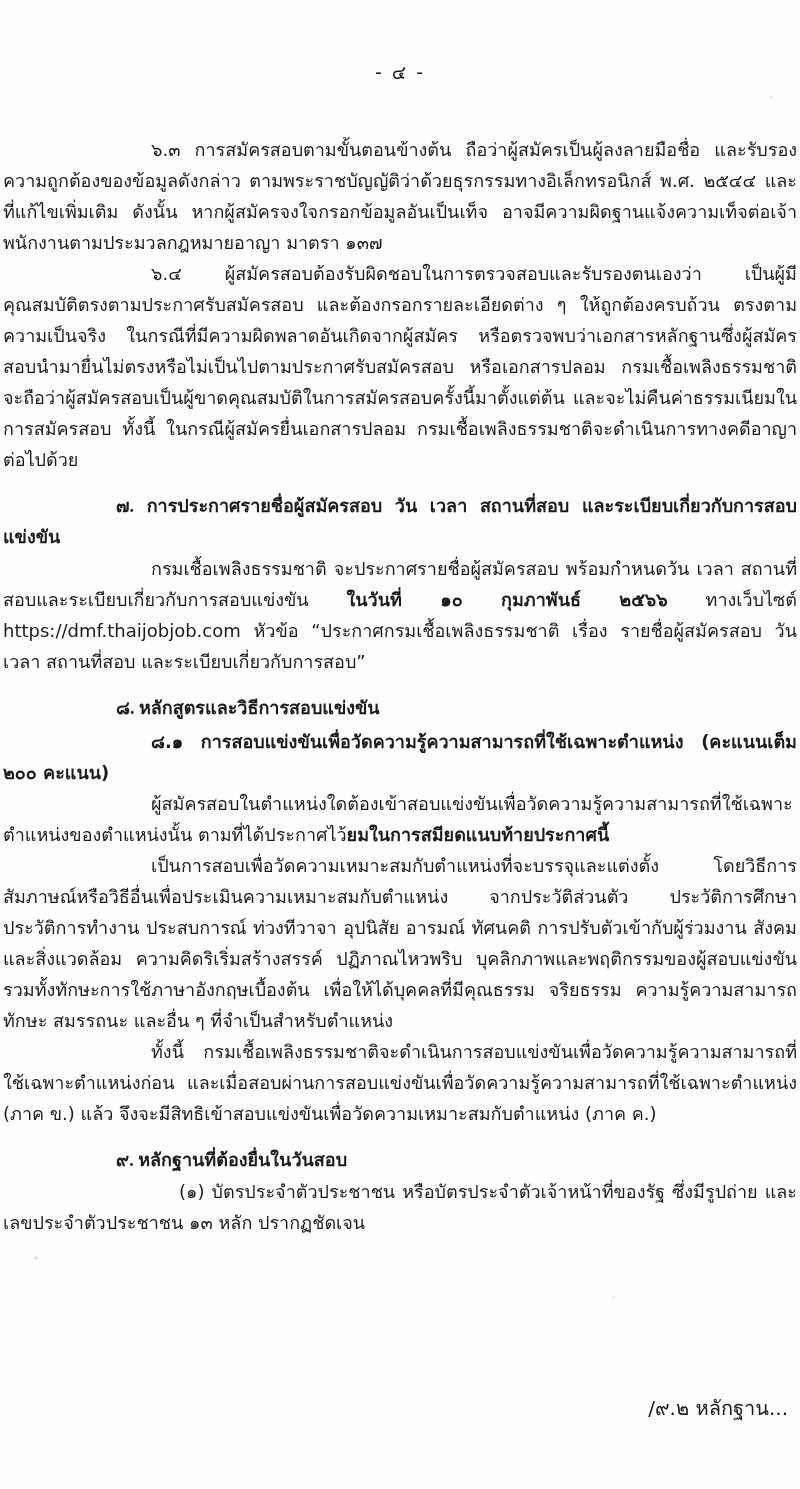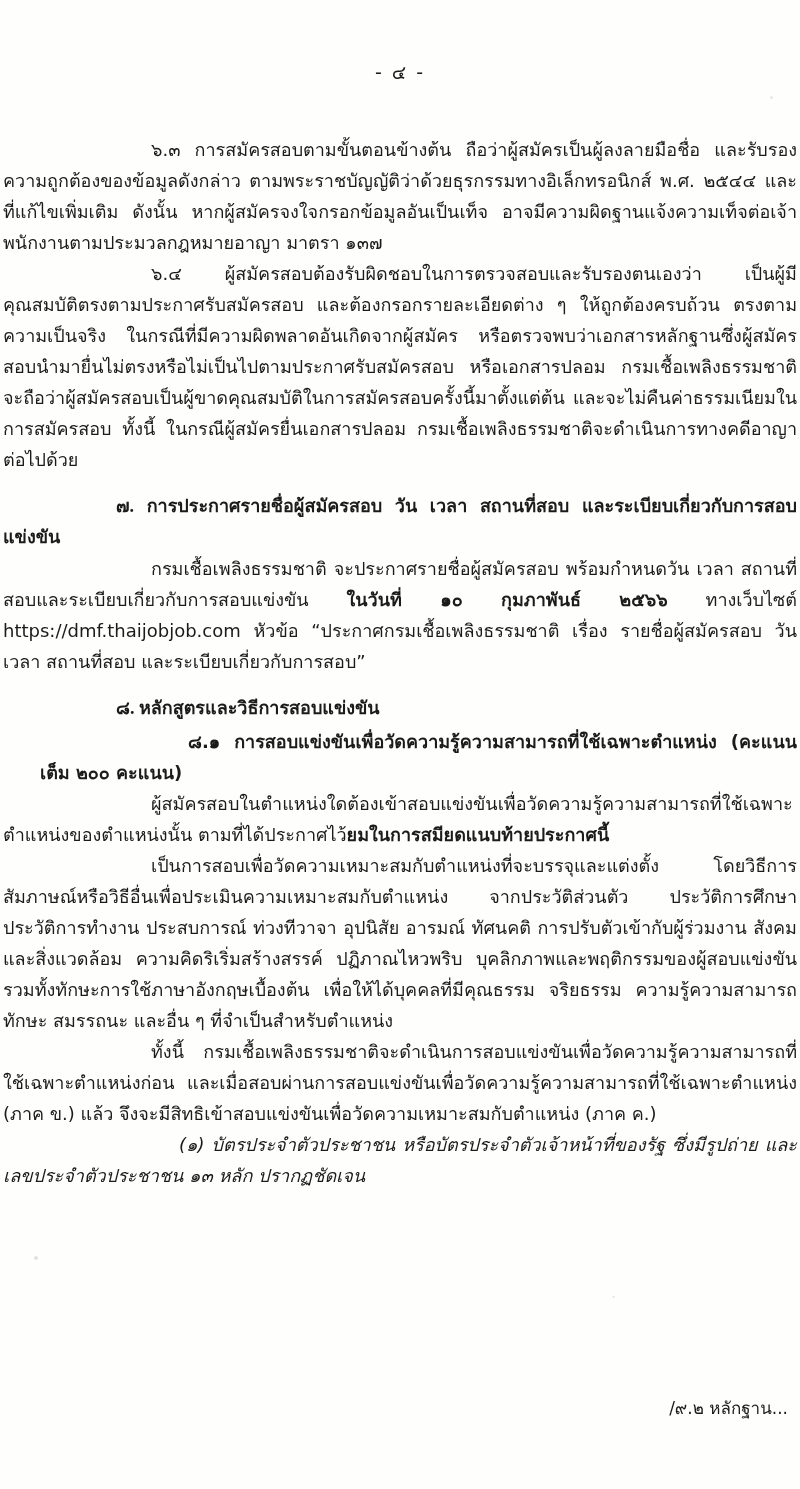--- a/index.html
+++ b/index.html
@@ -29,30 +29,30 @@
   .doc-body p.para {
     margin: 0;
     font-size: 18px;
     line-height: 31px;
     text-align: justify;
     text-justify: inter-word;
     word-break: break-word;
   }
   .doc-body p.role-clause        { text-indent: 148px; }
   .doc-body p.role-body          { text-indent: 148px; }
-  .doc-body p.role-sub-heading   { text-indent: 148px; font-weight: 700; margin-top: 2px; margin-left: 37px; }
+  .doc-body p.role-sub-heading   { text-indent: 148px; font-weight: 700; margin-top: 2px; }
   .doc-body p.role-section-heading { text-indent: 113px; font-weight: 700; margin-top: 16px; font-family: Liberation Serif, serif; }
-  .doc-body p.role-list-item     { text-indent: 176px; font-style: italic; }
+  .doc-body p.role-list-item     { text-indent: 176px; }
   .doc-body p.gap-sm { margin-top: 6px; }
   .b { font-weight: 700; }
   .continuation-note {
     position: absolute;
     top: 1394px;
     right: 12px;
-    font-size: 17px;
+    font-size: 20px;
     line-height: 28px;
   }
   
   .speck { position: absolute; background: #c9c9c9; border-radius: 50%; }
   .speck1 { width: 4px; height: 4px; left: 34px; top: 1256px; opacity: .55; }
   .speck2 { width: 3px; height: 3px; left: 770px; top: 96px;  opacity: .4; }
   .speck3 { width: 3px; height: 2px; left: 612px; top: 1296px; opacity: .4; }
 </style>
 </head>
 <body>
@@ -63,20 +63,21 @@
   <div class="doc-body">
       <p class="para role-clause"><span>๖.๓ การสมัครสอบตามขั้นตอนข้างต้น ถือว่าผู้สมัครเป็นผู้ลงลายมือชื่อ และรับรองความถูกต้องของข้อมูลดังกล่าว ตามพระราชบัญญัติว่าด้วยธุรกรรมทางอิเล็กทรอนิกส์ พ.ศ. ๒๕๔๔ และที่แก้ไขเพิ่มเติม ดังนั้น หากผู้สมัครจงใจกรอกข้อมูลอันเป็นเท็จ อาจมีความผิดฐานแจ้งความเท็จต่อเจ้าพนักงานตามประมวลกฎหมายอาญา มาตรา ๑๓๗</span></p>
       <p class="para role-clause"><span>๖.๔ ผู้สมัครสอบต้องรับผิดชอบในการตรวจสอบและรับรองตนเองว่า เป็นผู้มีคุณสมบัติตรงตามประกาศรับสมัครสอบ และต้องกรอกรายละเอียดต่าง ๆ ให้ถูกต้องครบถ้วน ตรงตามความเป็นจริง ในกรณีที่มีความผิดพลาดอันเกิดจากผู้สมัคร หรือตรวจพบว่าเอกสารหลักฐานซึ่งผู้สมัครสอบนำมายื่นไม่ตรงหรือไม่เป็นไปตามประกาศรับสมัครสอบ หรือเอกสารปลอม กรมเชื้อเพลิงธรรมชาติจะถือว่าผู้สมัครสอบเป็นผู้ขาดคุณสมบัติในการสมัครสอบครั้งนี้มาตั้งแต่ต้น และจะไม่คืนค่าธรรมเนียมในการสมัครสอบ ทั้งนี้ ในกรณีผู้สมัครยื่นเอกสารปลอม กรมเชื้อเพลิงธรรมชาติจะดำเนินการทางคดีอาญาต่อไปด้วย</span></p>
       <p class="para role-section-heading"><span class="b">๗. การประกาศรายชื่อผู้สมัครสอบ วัน เวลา สถานที่สอบ และระเบียบเกี่ยวกับการสอบแข่งขัน</span></p>
       <p class="para role-body"><span>กรมเชื้อเพลิงธรรมชาติ จะประกาศรายชื่อผู้สมัครสอบ พร้อมกำหนดวัน เวลา สถานที่สอบและระเบียบเกี่ยวกับการสอบแข่งขัน </span><span class="b">ในวันที่ ๑๐ กุมภาพันธ์ ๒๕๖๖</span><span> ทางเว็บไซต์ https://dmf.thaijobjob.com หัวข้อ “ประกาศกรมเชื้อเพลิงธรรมชาติ เรื่อง รายชื่อผู้สมัครสอบ วัน เวลา สถานที่สอบ และระเบียบเกี่ยวกับการสอบ”</span></p>
       <p class="para role-section-heading"><span class="b">๘. หลักสูตรและวิธีการสอบแข่งขัน</span></p>
       <p class="para role-sub-heading"><span class="b">๘.๑ การสอบแข่งขันเพื่อวัดความรู้ความสามารถที่ใช้เฉพาะตำแหน่ง (คะแนนเต็ม ๒๐๐ คะแนน)</span></p>
       <p class="para role-body"><span>ผู้สมัครสอบในตำแหน่งใดต้องเข้าสอบแข่งขันเพื่อวัดความรู้ความสามารถที่ใช้เฉพาะตำแหน่งของตำแหน่งนั้น ตามที่ได้ประกาศไว้</span><span class="b">ยมในการสมียดแนบท้ายประกาศนี้</span></p>
       <p class="para role-body"><span>เป็นการสอบเพื่อวัดความเหมาะสมกับตำแหน่งที่จะบรรจุและแต่งตั้ง โดยวิธีการสัมภาษณ์หรือวิธีอื่นเพื่อประเมินความเหมาะสมกับตำแหน่ง จากประวัติส่วนตัว ประวัติการศึกษา ประวัติการทำงาน ประสบการณ์ ท่วงทีวาจา อุปนิสัย อารมณ์ ทัศนคติ การปรับตัวเข้ากับผู้ร่วมงาน สังคมและสิ่งแวดล้อม ความคิดริเริ่มสร้างสรรค์ ปฏิภาณไหวพริบ บุคลิกภาพและพฤติกรรมของผู้สอบแข่งขัน รวมทั้งทักษะการใช้ภาษาอังกฤษเบื้องต้น เพื่อให้ได้บุคคลที่มีคุณธรรม จริยธรรม ความรู้ความสามารถ ทักษะ สมรรถนะ และอื่น ๆ ที่จำเป็นสำหรับตำแหน่ง</span></p>
       <p class="para role-body"><span>ทั้งนี้ กรมเชื้อเพลิงธรรมชาติจะดำเนินการสอบแข่งขันเพื่อวัดความรู้ความสามารถที่ใช้เฉพาะตำแหน่งก่อน และเมื่อสอบผ่านการสอบแข่งขันเพื่อวัดความรู้ความสามารถที่ใช้เฉพาะตำแหน่ง (ภาค ข.) แล้ว จึงจะมีสิทธิเข้าสอบแข่งขันเพื่อวัดความเหมาะสมกับตำแหน่ง (ภาค ค.)</span></p>
+      <p class="para role-section-heading"><span class="b">๙. หลักฐานที่ต้องยื่นในวันสอบ</span></p>
       <p class="para role-list-item"><span>(๑) บัตรประจำตัวประชาชน หรือบัตรประจำตัวเจ้าหน้าที่ของรัฐ ซึ่งมีรูปถ่าย และเลขประจำตัวประชาชน ๑๓ หลัก ปรากฏชัดเจน</span></p>
     </div>
 
   <div class="continuation-note">/๙.๒ หลักฐาน...</div>
 
   <span class="speck speck1"></span>
   <span class="speck speck2"></span>
   <span class="speck speck3"></span>
 </div>
 

